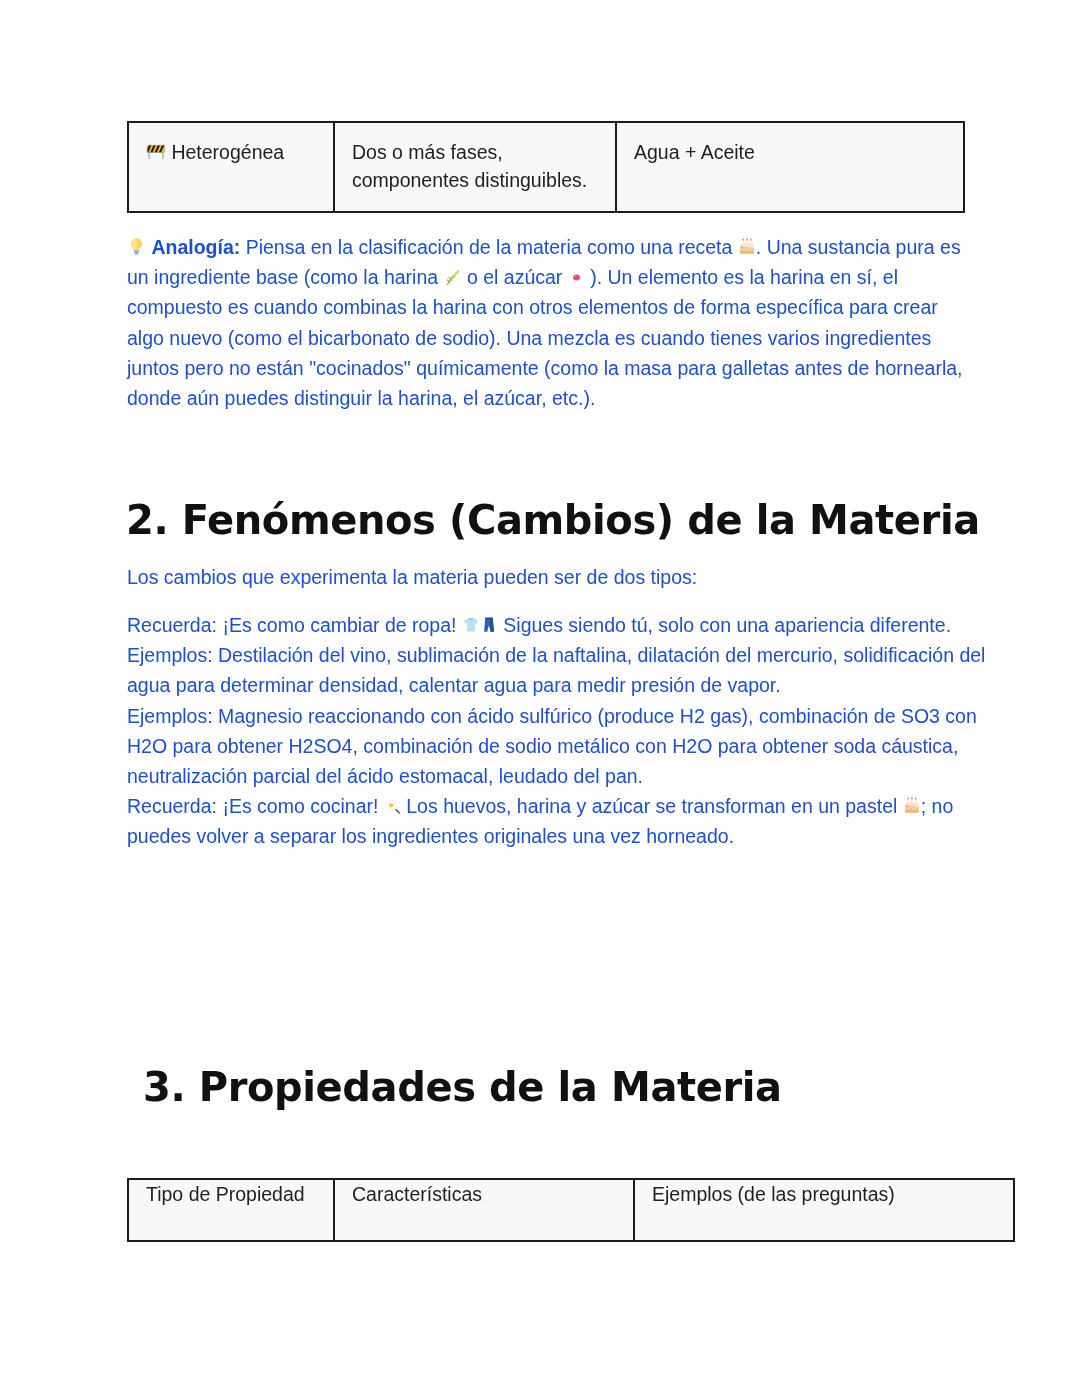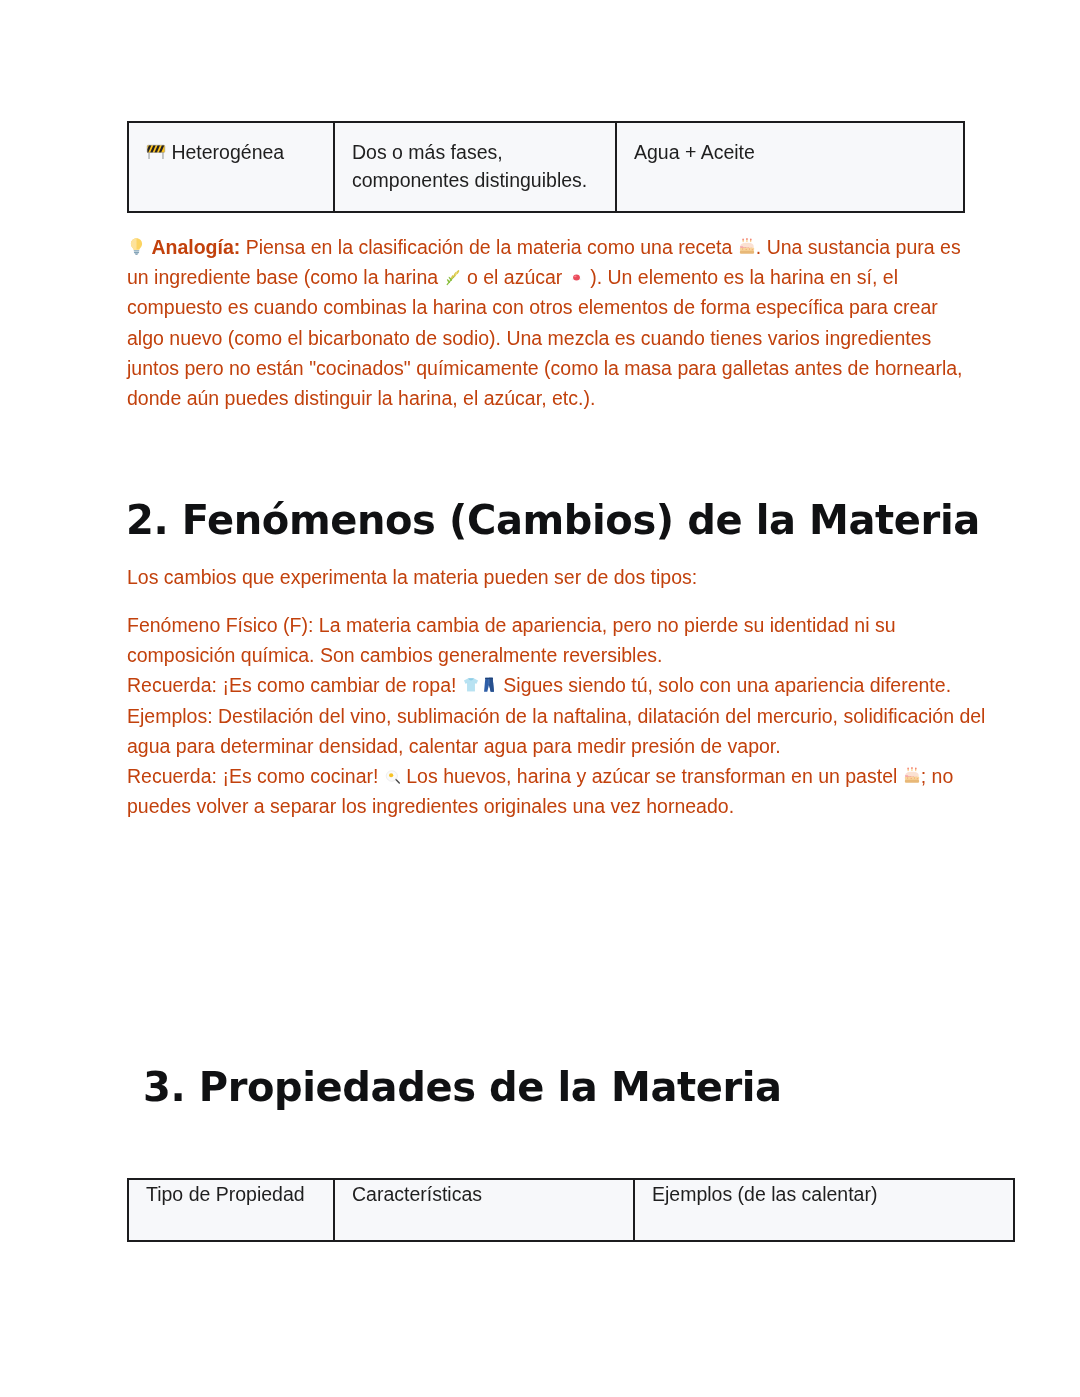--- a/index.html
+++ b/index.html
@@ -73,21 +73,21 @@
     vertical-align: -2px;
     line-height: 1;
   }
   .emoji svg { display: block; }
 
   
   .para {
     position: absolute;
     font-size: 19.5px;
     line-height: 30.2px;
-    color: #c2410c;
+    color: #1d4ed8;
     font-weight: 400;
   }
   .para b { font-weight: 700; }
 
   #para-analogy {
     left: 127px;
     top: 232px;
     width: 842px;
   }
   #para-intro-changes {
@@ -210,32 +210,32 @@
         <ellipse cx="10" cy="10" rx="4.0" ry="3.6" fill="#e94b5b"></ellipse>
         <ellipse cx="8.6" cy="8.6" rx="1.5" ry="1.1" fill="#ff8b96" opacity="0.8"></ellipse>
       </svg></span><span> ). Un elemento es la harina en sí, el compuesto es cuando combinas la harina con otros elementos de forma específica para crear algo nuevo (como el bicarbonato de sodio). Una mezcla es cuando tienes varios ingredientes juntos pero no están "cocinados" químicamente (como la masa para galletas antes de hornearla, donde aún puedes distinguir la harina, el azúcar, etc.).</span>
   </div>
 
   <h2 class="heading" id="heading-phenomena">2. Fenómenos (Cambios) de la Materia</h2>
 
   <div class="para" id="para-intro-changes">Los cambios que experimenta la materia pueden ser de dos tipos:</div>
 
   <div class="para" id="para-changes-body">
-    <div>Fenómeno Físico (F): La materia cambia de apariencia, pero no pierde su identidad ni su composición química. Son cambios generalmente reversibles.</div>
     <div><span>Recuerda: ¡Es como cambiar de ropa! </span><span class="emoji"><svg width="18" height="18" viewBox="0 0 20 20" aria-hidden="true">
         <path d="M7.0 2.6L2.2 5.0l1.5 3.4 1.9-.8v9.4h8.8V7.6l1.9.8L17.8 5l-4.8-2.4z" fill="#b8e2f2"></path>
         <path d="M7.0 2.6c.4 1.5 1.5 2.4 3.0 2.4s2.6-.9 3.0-2.4z" fill="#8ecde6"></path>
         <path d="M5.6 8.0v9.0h8.8V8.0l1.7.6.2-.5-1.9-.8v9.4H5.6V7.3l-1.9.8.2.5z" fill="#93cfe7" opacity="0.55"></path>
       </svg></span><span class="emoji"><svg width="18" height="18" viewBox="0 0 20 20" aria-hidden="true">
         <path d="M6.0 2.0h8.0l.6 5.4.9 10.0h-3.6L10 9.6l-1.9 7.8H4.5l.9-10.0z" fill="#2f5fa8"></path>
         <path d="M10 2.0h4.0l.6 5.4.9 10.0h-3.6L10 9.6z" fill="#27508e"></path>
         <rect x="5.7" y="2.0" width="8.6" height="1.5" fill="#1f4278"></rect>
         <path d="M10 3.5v6.1" stroke="#6f94c9" stroke-width="0.5" fill="none"></path>
       </svg></span><span> Sigues siendo tú, solo con una apariencia diferente.</span></div>
     <div>Ejemplos: Destilación del vino, sublimación de la naftalina, dilatación del mercurio, solidificación del agua para determinar densidad, calentar agua para medir presión de vapor.</div>
+    <div>Ejemplos: Magnesio reaccionando con ácido sulfúrico (produce H2 gas), combinación de SO3 con H2O para obtener H2SO4, combinación de sodio metálico con H2O para obtener soda cáustica, neutralización parcial del ácido estomacal, leudado del pan.</div>
     <div><span>Recuerda: ¡Es como cocinar! </span><span class="emoji"><svg width="17" height="17" viewBox="0 0 20 20" aria-hidden="true">
         <ellipse cx="9.2" cy="9.4" rx="6.6" ry="6.2" fill="#fafafa"></ellipse>
         <ellipse cx="8.4" cy="8.6" rx="2.5" ry="2.3" fill="#f7c325"></ellipse>
         <path d="M14.0 13.6l4.0 4.0" stroke="#4a4a4a" stroke-width="1.7" stroke-linecap="round" fill="none"></path>
         <ellipse cx="9.2" cy="9.4" rx="6.6" ry="6.2" fill="none" stroke="#e0e0e0" stroke-width="0.6"></ellipse>
       </svg></span><span> Los huevos, harina y azúcar se transforman en un pastel </span><span class="emoji"><svg width="18" height="18" viewBox="0 0 20 20" aria-hidden="true">
         <g fill="#f5a623">
               <rect x="5.3" y="2.0" width="0.7" height="2.6"></rect>
               <rect x="9.6" y="1.5" width="0.7" height="3.0"></rect>
               <rect x="13.9" y="2.0" width="0.7" height="2.6"></rect>
@@ -264,18 +264,18 @@
   <table id="table-properties" class="doc-table">
     <colgroup>
         <col class="c1">
         <col class="c2">
         <col class="c3">
       </colgroup>
     <tbody>
       <tr>
         <td>Tipo de Propiedad</td>
         <td>Características</td>
-        <td>Ejemplos (de las calentar)</td>
+        <td>Ejemplos (de las preguntas)</td>
       </tr>
     </tbody>
   </table>
 
 </div>
 
 </body></html>

